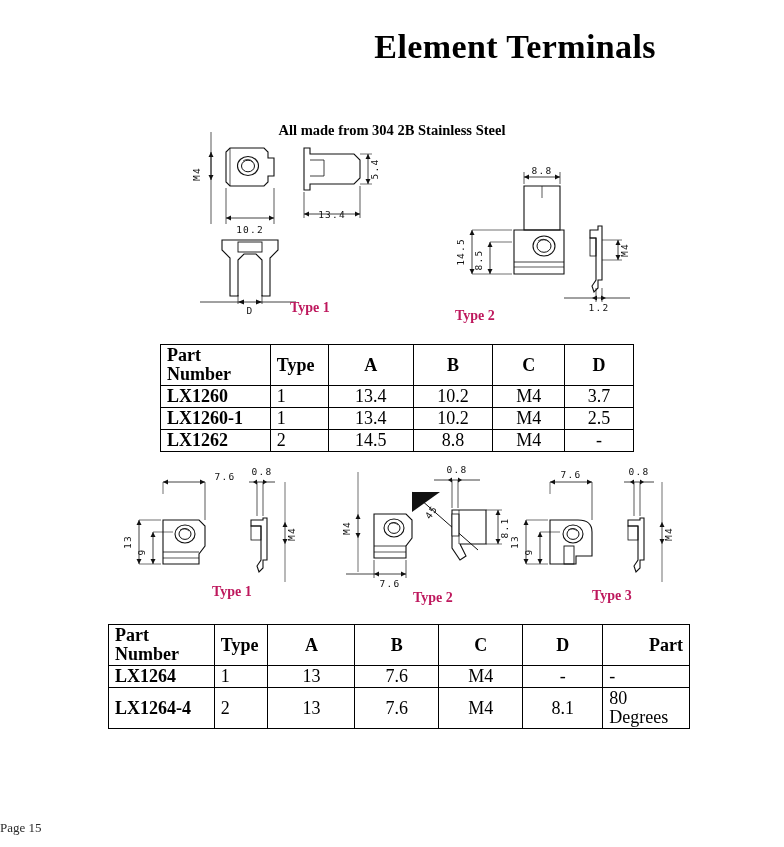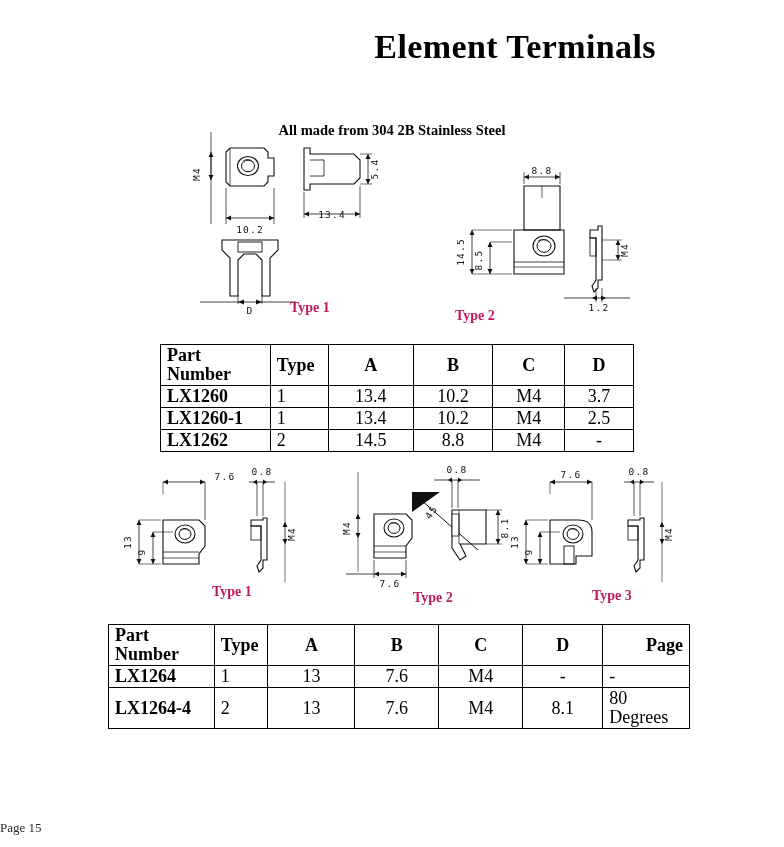--- a/index.html
+++ b/index.html
@@ -387,21 +387,21 @@
       <col style="width:88px">
     </colgroup>
     <thead>
       <tr>
         <th class="th-l">Part Number</th>
         <th class="th-l">Type</th>
         <th class="th-c">A</th>
         <th class="th-c">B</th>
         <th class="th-c">C</th>
         <th class="th-c">D</th>
-        <th class="th-r">Page</th>
+        <th class="th-r">Part</th>
       </tr>
     </thead>
     <tbody>
       <tr>
         <td class="c-l" style="font-weight:bold">LX1264</td>
         <td class="c-l">1</td>
         <td class="c-c">13</td>
         <td class="c-c">7.6</td>
         <td class="c-c">M4</td>
         <td class="c-c">-</td>

